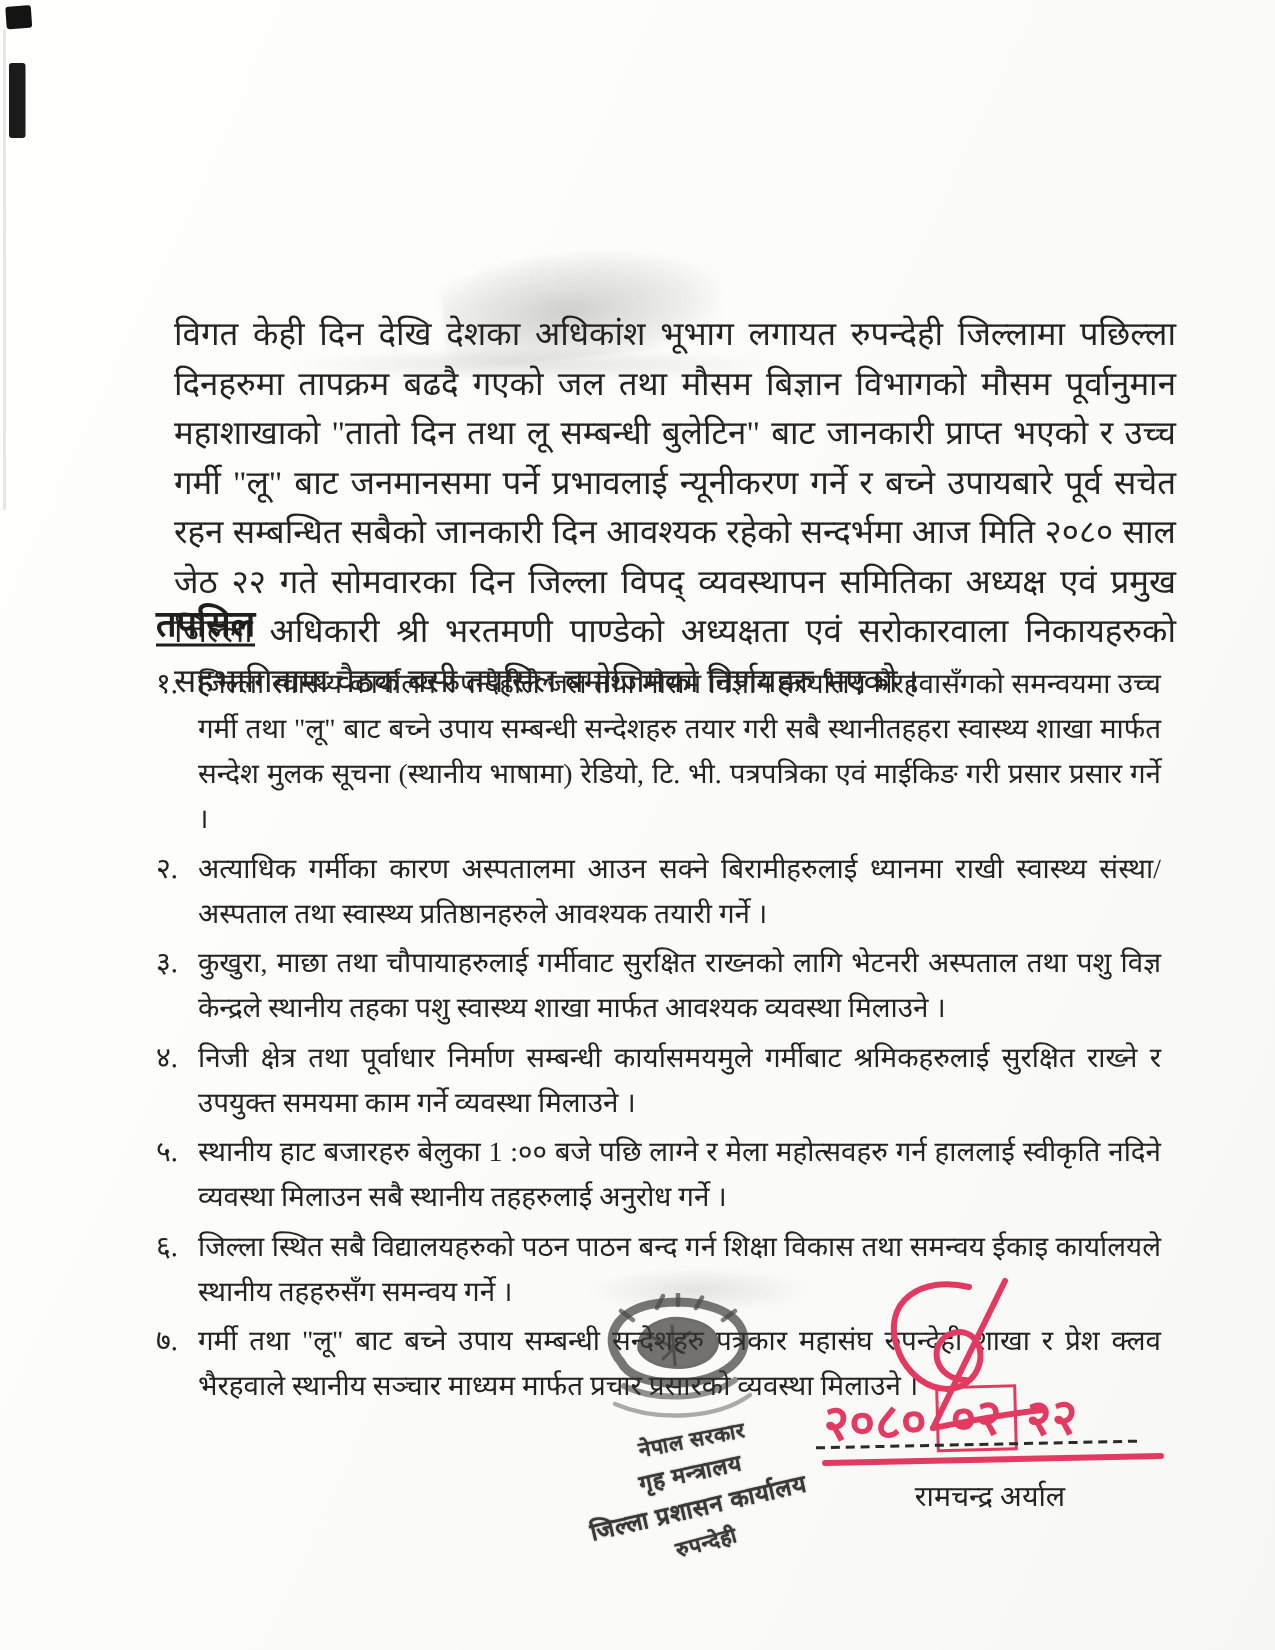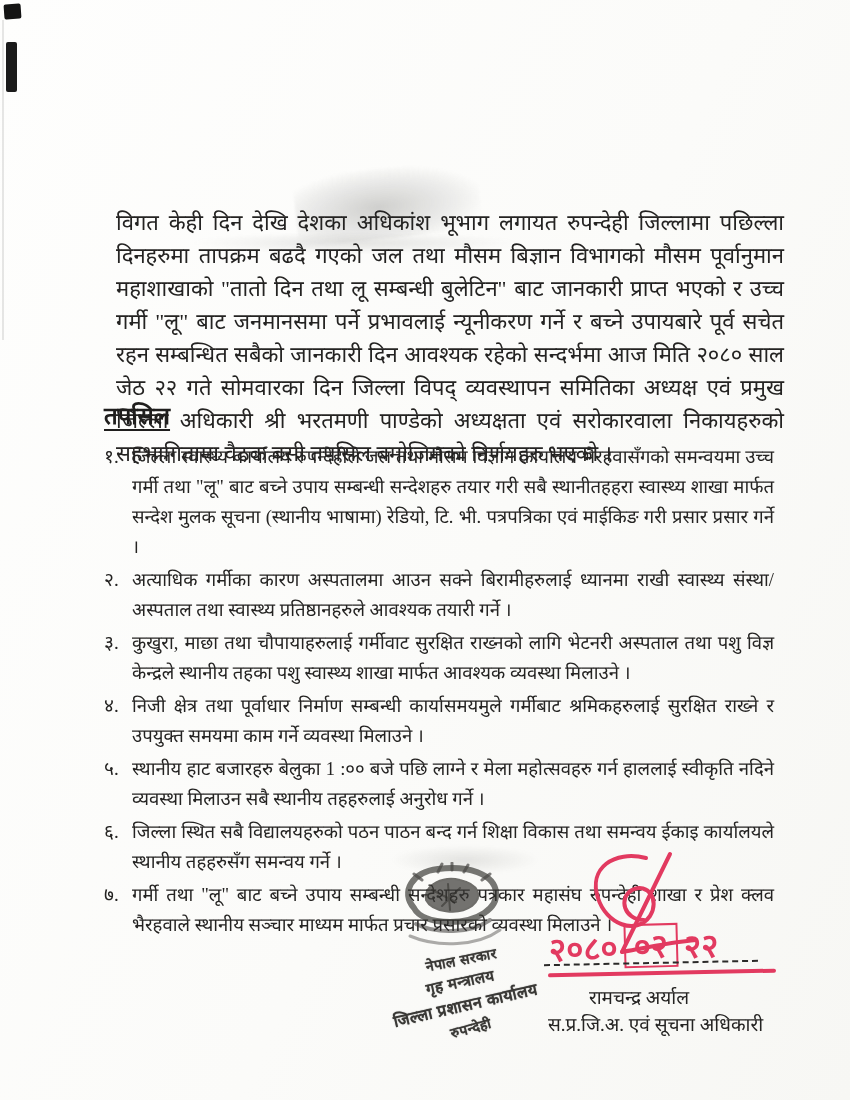--- a/index.html
+++ b/index.html
@@ -57,21 +57,21 @@
   .sig-svg{position:absolute;left:572px;top:850px;width:138px;height:112px;}
   .date-row{
     position:absolute;left:545px;top:924px;display:flex;align-items:flex-end;
     color:var(--red);font-size:33px;font-weight:bold;transform:rotate(-1.5deg);
     font-family:"Liberation Serif",serif;
   }
   .date-part{padding:0 4px;line-height:40px;}
   .date-box{border:2.5px solid #e23a60;border-bottom-width:2px;padding:2px 8px 0 8px;margin:0 2px;line-height:38px;}
   .dash-line{position:absolute;left:544px;top:962px;width:214px;border-top:2.5px dashed #2b2a29;transform:rotate(-1.2deg);}
   .red-underline{position:absolute;left:548px;top:971px;width:228px;height:3.5px;background:#e23a60;transform:rotate(-1.2deg);border-radius:2px;}
-  .sig-name{position:absolute;left:524px;top:984px;width:230px;text-align:center;font-size:19px;color:#242322;}
+  .sig-name{position:absolute;left:545px;top:984px;width:230px;text-align:center;font-size:19px;color:#242322;}
   .sig-desig{position:absolute;left:508px;top:1011px;width:295px;text-align:center;font-size:19px;color:#242322;}
   :root{--red:#e23a60;}
 </style>
 </head>
 <body>
 
 <div class="page">
 
   <div class="corner-mark1"></div>
   <div class="corner-mark2"></div>
@@ -145,15 +145,14 @@
 
   <div class="date-row">
     <span class="date-part">२०८०</span>
     <span class="date-part date-box">०२</span>
     <span class="date-part">२२</span>
   </div>
   <div class="dash-line"></div>
   <div class="red-underline"></div>
 
   <div class="sig-name">रामचन्द्र अर्याल</div>
-  <div class="sig-desig">स.प्र.जि.अ. एवं सूचना अधिकारी</div>
 
 </div>
 
 </body></html>

